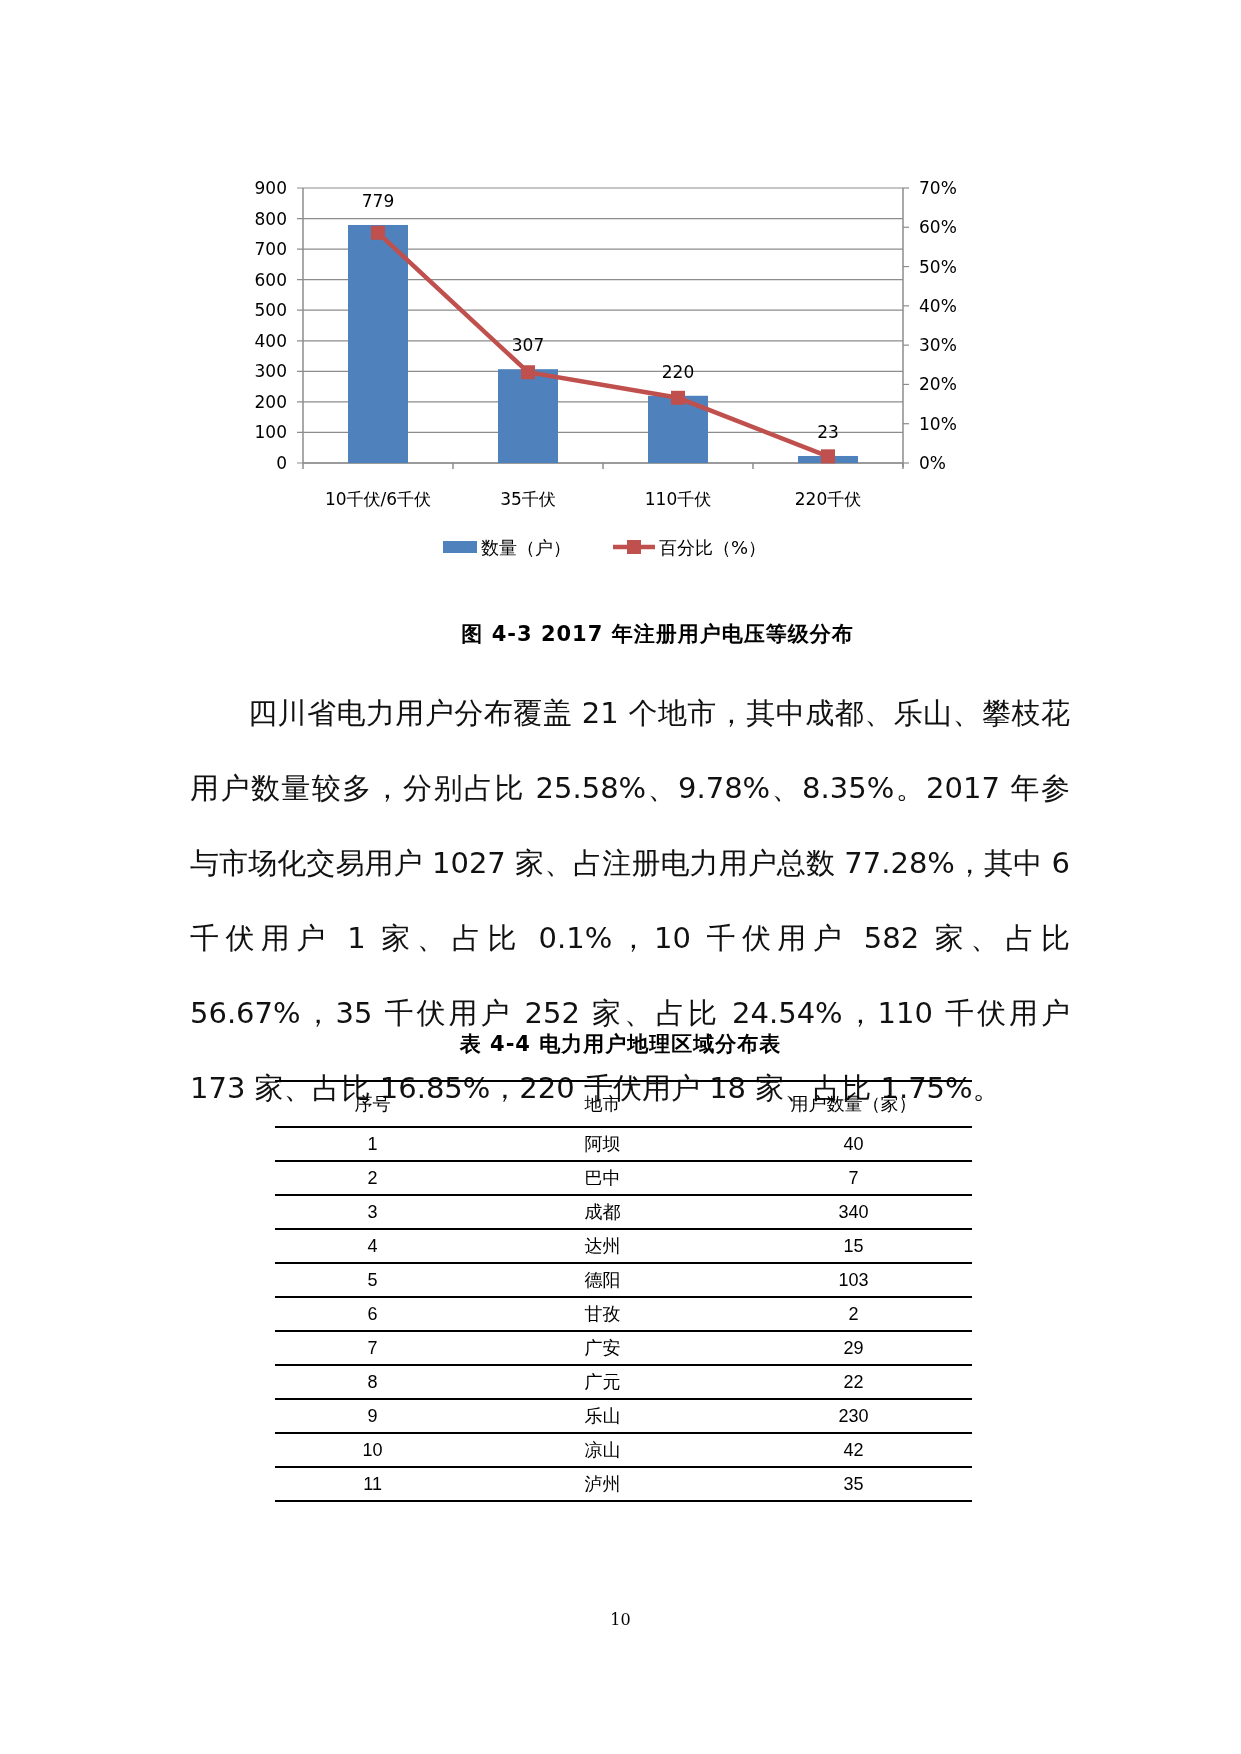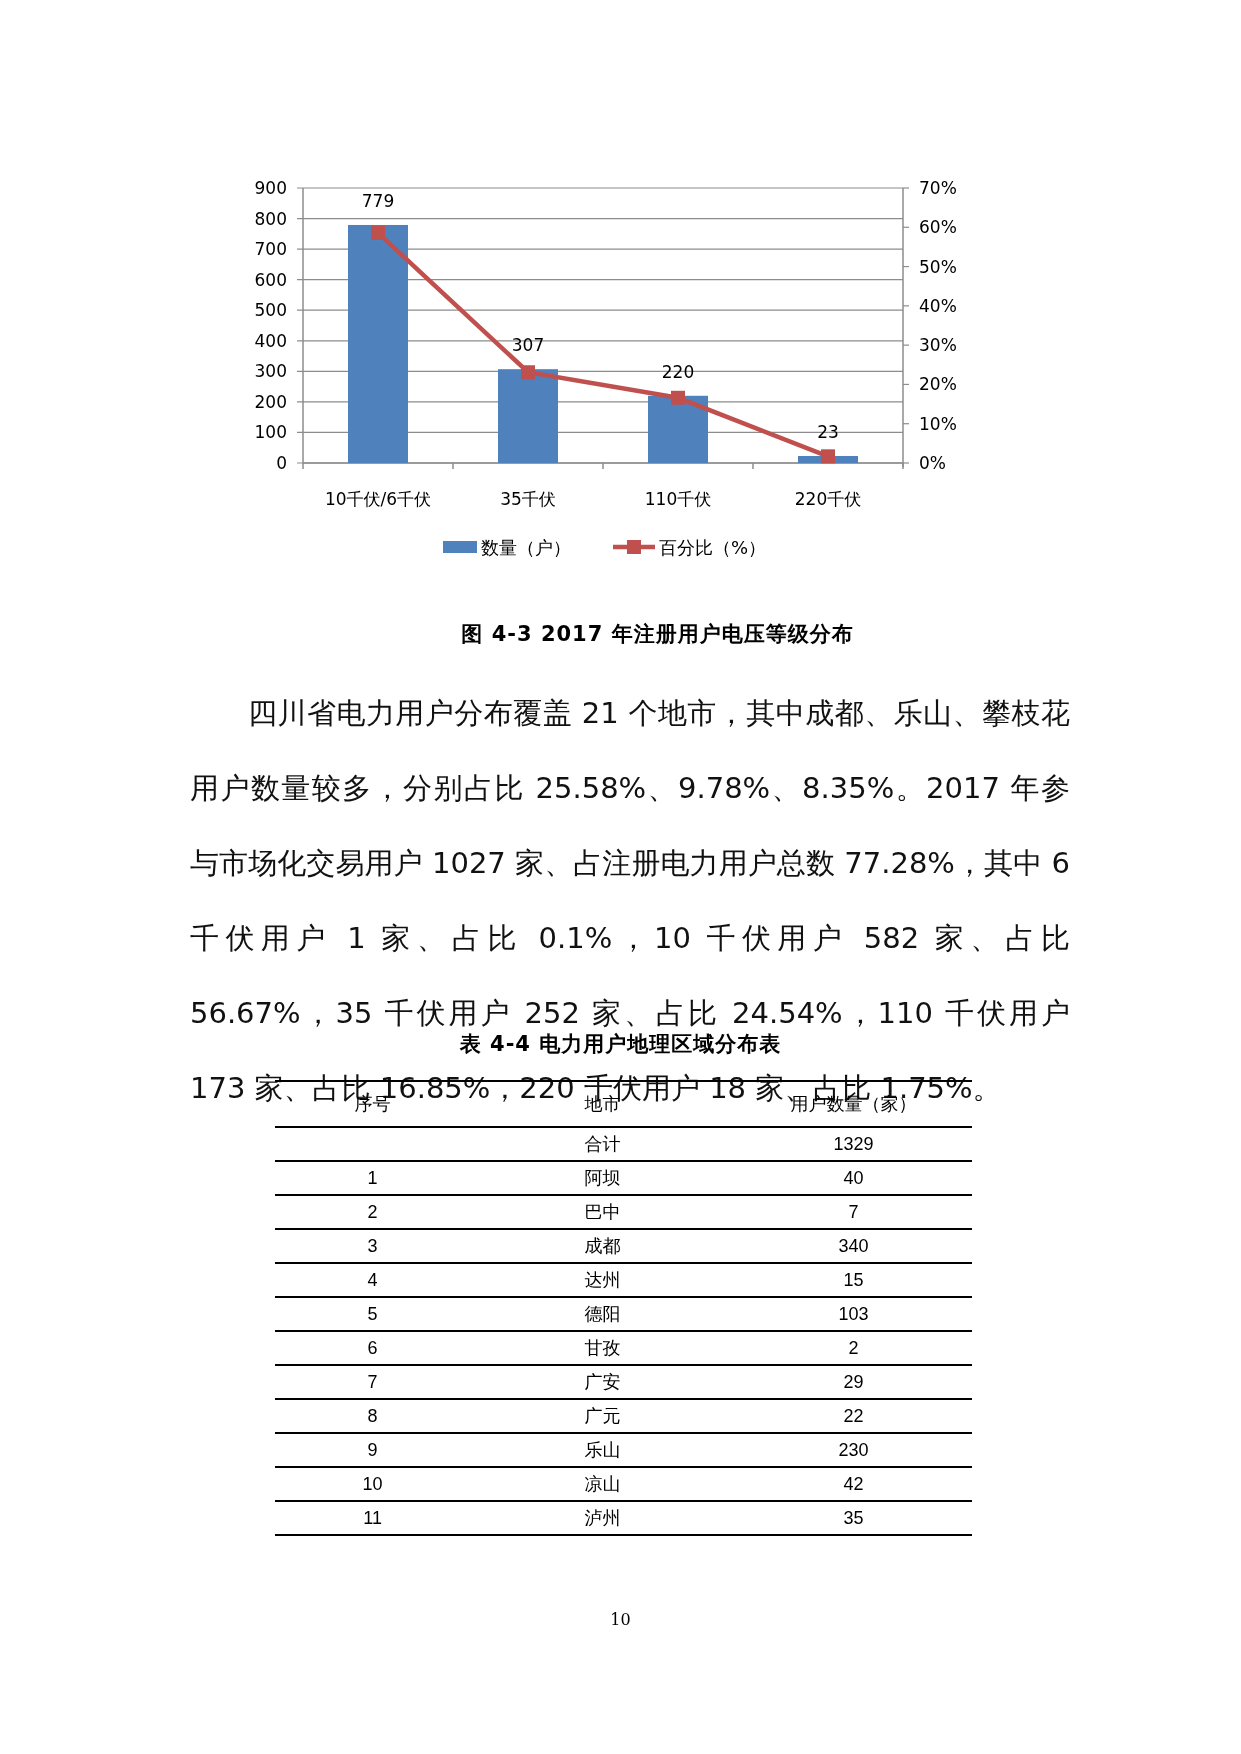--- a/index.html
+++ b/index.html
@@ -113,25 +113,20 @@
       </colgroup>
     <thead>
       <tr>
         <th>序号</th>
         <th>地市</th>
         <th>用户数量（家）</th>
       </tr>
     </thead>
     <tbody id="table-body">
         <tr>
-          <td></td>
-          <td>合计</td>
-          <td>1329</td>
-        </tr>
-        <tr>
           <td>1</td>
           <td>阿坝</td>
           <td>40</td>
         </tr>
         <tr>
           <td>2</td>
           <td>巴中</td>
           <td>7</td>
         </tr>
         <tr>

